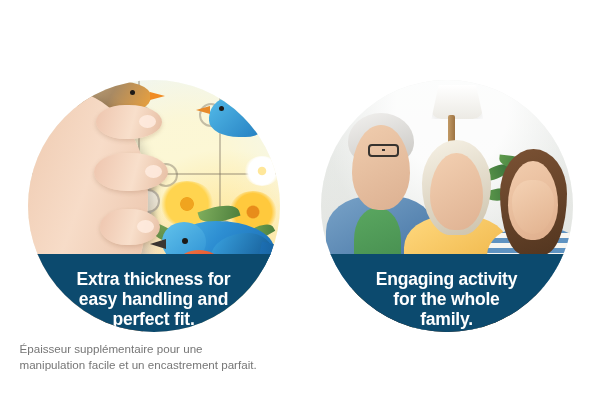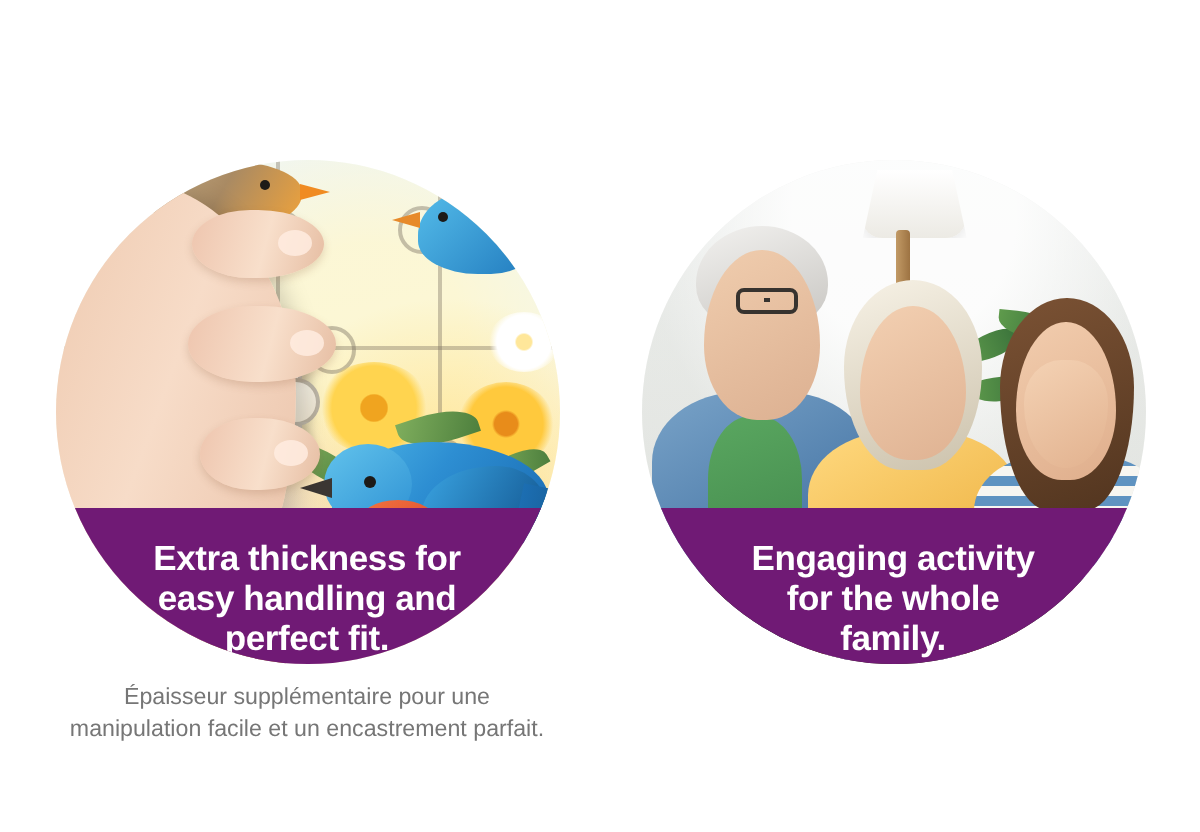--- a/index.html
+++ b/index.html
@@ -439,21 +439,21 @@
     border-radius: 2px;
   }
 
   
   .band {
     position: absolute;
     left: 0;
     bottom: 0;
     width: 100%;
     height: 78px;
-    background: #701a75;
+    background: #0c4a6e;
     display: flex;
     align-items: center;
     justify-content: center;
     box-sizing: border-box;
     padding: 16px 16px 4px 16px;
   }
   .band-text {
     color: #ffffff;
     font-family: "Liberation Sans", sans-serif;
     font-weight: bold;
@@ -465,21 +465,21 @@
   }
 
   
   .subcaption {
     margin-top: 9px;
     width: 268px;
     color: #767676;
     font-family: "Liberation Sans", sans-serif;
     font-size: 11.6px;
     line-height: 1.42;
-    text-align: center;
+    text-align: left;
     white-space: pre-line;
   }
 </style>
 </head>
 <body>
 
 <div class="promo-banner">
   <div class="feature-columns">
 
     <div class="feature-col left">

